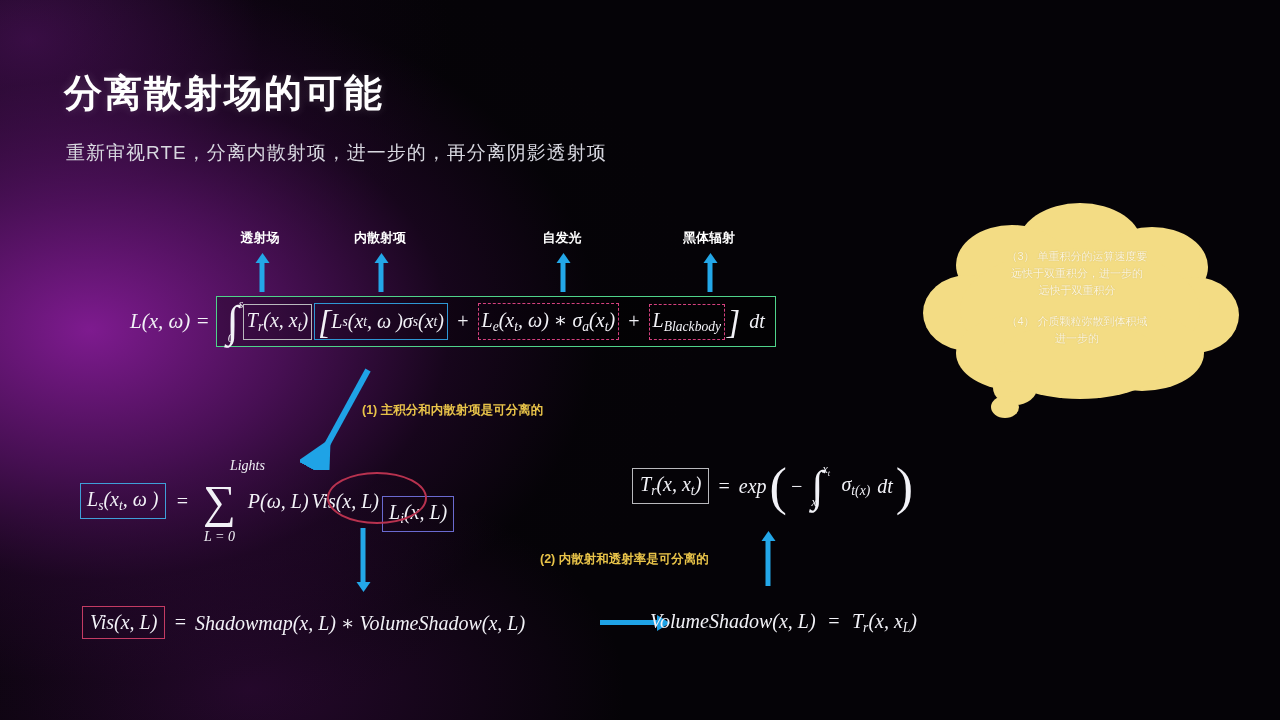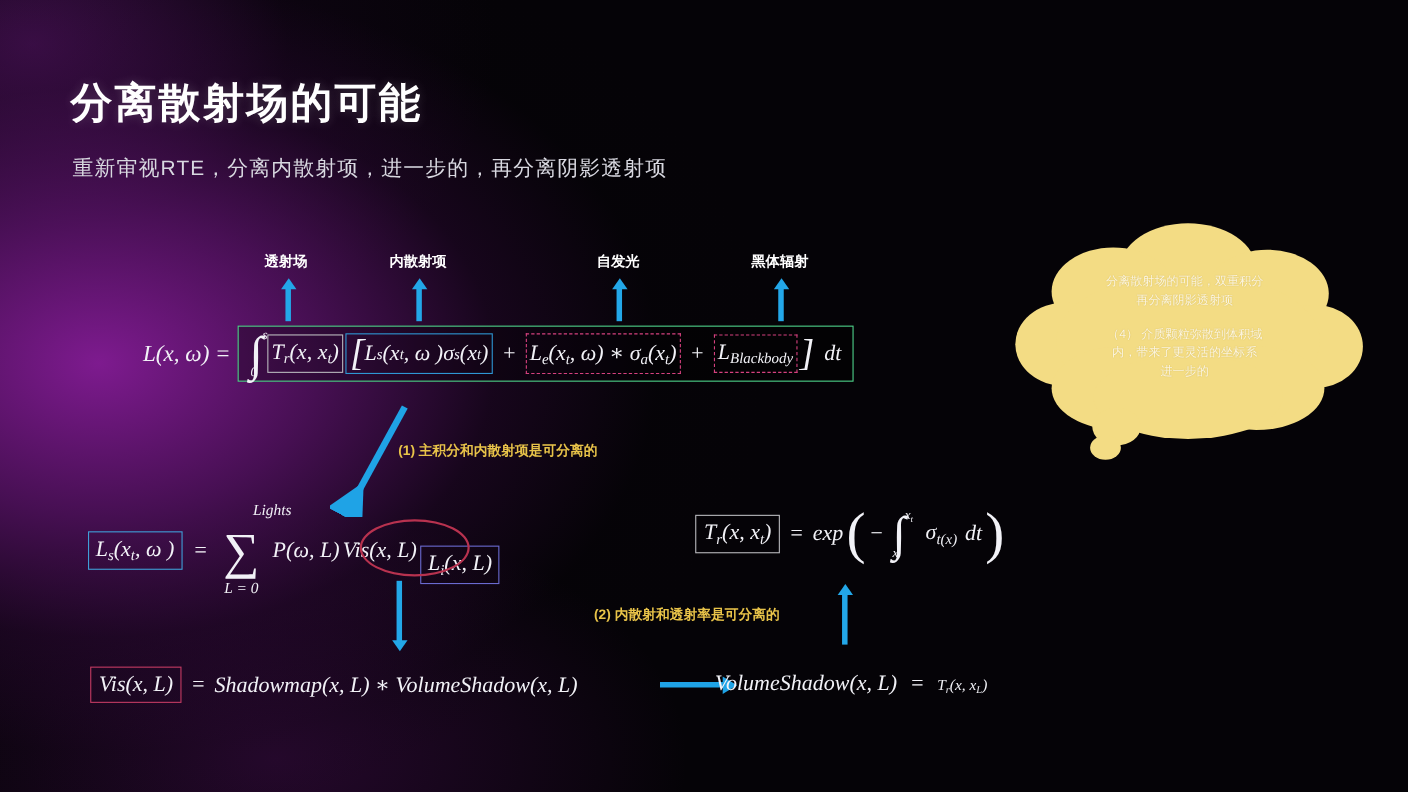--- a/index.html
+++ b/index.html
@@ -233,41 +233,41 @@
     <div class="box-vis mathtext" style="font-size:20px;">Vis(x, L)</div>
     <span class="mathtext" style="font-size:20px;margin:0 8px;">=</span>
     <span class="mathtext" style="font-size:20px;">Shadowmap(x, L) ∗ VolumeShadow(x, L)</span>
   </div>
 
   <div id="right-arrow"></div>
 
   <div id="eq-vs-wrap">
     <span class="mathtext" style="font-size:20px;">VolumeShadow(x, L)</span>
     <span class="mathtext" style="font-size:20px;margin:0 7px;">=</span>
-    <span class="mathtext" style="font-size:14px;"><span>T</span><span class="sub">r</span><span>(x, x</span><span class="sub">L</span><span>)</span></span>
+    <span class="mathtext" style="font-size:20px;"><span>T</span><span class="sub">r</span><span>(x, x</span><span class="sub">L</span><span>)</span></span>
   </div>
 
   <svg id="thought-bubble" viewBox="0 0 320 260">
     <g fill="#f3dc84">
       <ellipse cx="160" cy="60" rx="62" ry="42"></ellipse>
       <ellipse cx="92" cy="80" rx="56" ry="40"></ellipse>
       <ellipse cx="232" cy="82" rx="56" ry="40"></ellipse>
       <ellipse cx="48" cy="128" rx="45" ry="38"></ellipse>
       <ellipse cx="275" cy="130" rx="44" ry="38"></ellipse>
       <ellipse cx="160" cy="125" rx="120" ry="62"></ellipse>
       <ellipse cx="98" cy="168" rx="62" ry="38"></ellipse>
       <ellipse cx="222" cy="168" rx="62" ry="38"></ellipse>
       <ellipse cx="160" cy="176" rx="86" ry="38"></ellipse>
       <ellipse cx="95" cy="203" rx="22" ry="17"></ellipse>
       <ellipse cx="85" cy="222" rx="14" ry="11"></ellipse>
     </g>
   </svg>
 
   <div id="bubble-text">
-    <p>分离散射场的可能，双重积分</p>
-    <p>再分离阴影透射项</p>
+    <p>（3） 单重积分的运算速度要</p>
+    <p>远快于双重积分，进一步的</p>
+    <p>远快于双重积分</p>
     <div class="gap"></div>
     <p>（4） 介质颗粒弥散到体积域</p>
-    <p>内，带来了更灵活的坐标系</p>
     <p>进一步的</p>
   </div>
 
 </div>
 
 </body></html>

